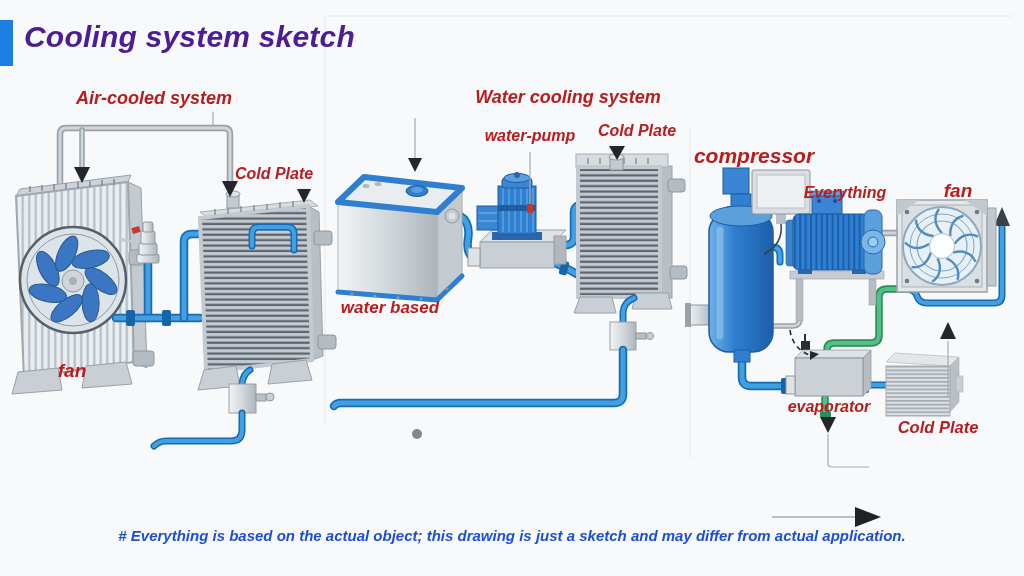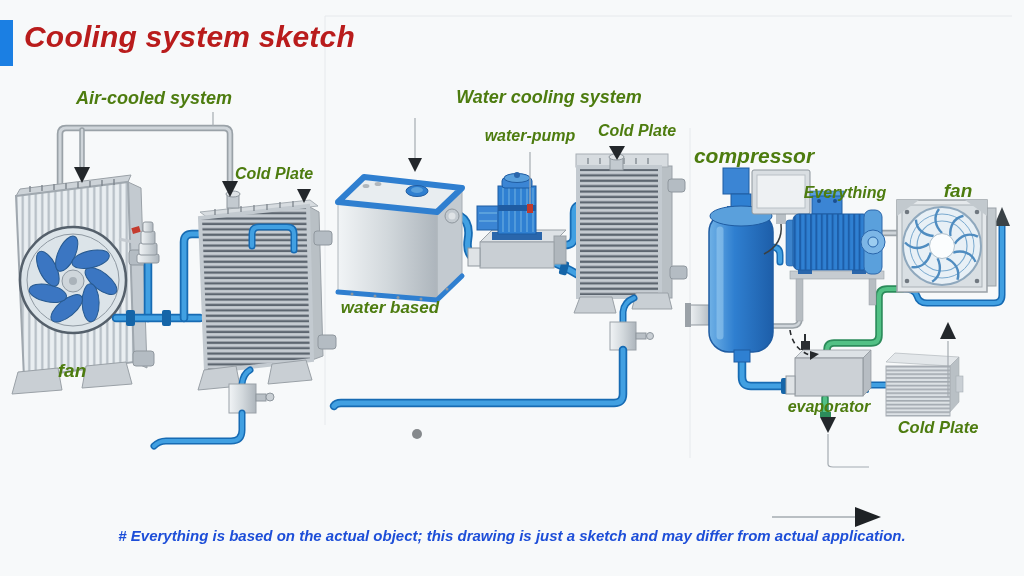--- a/index.html
+++ b/index.html
@@ -1,22 +1,22 @@
 <!DOCTYPE html>
 <html><head>
 <meta charset="utf-8">
 <style>
   html,body{margin:0;padding:0;}
   body{width:1024px;height:576px;overflow:hidden;background:#eef1f3;
        font-family:"Liberation Sans","DejaVu Sans",sans-serif;}
   .stage{position:relative;width:1024px;height:576px;background:#f7f9fa;}
   .accent-bar{position:absolute;left:0;top:20px;width:13px;height:46px;background:#1b7fe3;}
   .page-title{position:absolute;left:24px;top:20px;font-size:30px;font-weight:700;
-              font-style:italic;color:#b91c1c;letter-spacing:.2px;}
-  .lbl{position:absolute;font-style:italic;font-weight:700;color:#4d7c0f;
+              font-style:italic;color:#4c1d95;letter-spacing:.2px;}
+  .lbl{position:absolute;font-style:italic;font-weight:700;color:#b91c1c;
        white-space:nowrap;transform:translateX(-50%);}
   .hdr{font-size:18px;}
   .cap{position:absolute;left:50%;top:527px;transform:translateX(-50%);
        font-style:italic;font-weight:700;font-size:15px;color:#1d4ed8;white-space:nowrap;}
   svg{position:absolute;left:0;top:0;}
   
   .pbo{fill:none;stroke:#176bb3;stroke-width:8.5;stroke-linecap:round;stroke-linejoin:round;}
   .pbi{fill:none;stroke:#41a0e2;stroke-width:5;stroke-linecap:round;stroke-linejoin:round;}
   .pbo2{fill:none;stroke:#176bb3;stroke-width:7;stroke-linecap:round;stroke-linejoin:round;}
   .pbi2{fill:none;stroke:#41a0e2;stroke-width:4;stroke-linecap:round;stroke-linejoin:round;}
@@ -383,21 +383,21 @@
       <path class="thin" d="M948,341 V397"></path>
       <path class="thin" d="M772,517 H855" style="stroke-width:1.5"></path>
       <polygon points="855,507 855,527 881,517" fill="#1e2225"></polygon>
     </g>
   </svg>
 
   <div class="accent-bar"></div>
   <div class="page-title">Cooling system sketch</div>
 
   <div class="lbl hdr" style="left:154px;top:88px;">Air-cooled system</div>
-  <div class="lbl hdr" style="left:549px;top:87px;">Water cooling system</div>
+  <div class="lbl hdr" style="left:568px;top:87px;">Water cooling system</div>
 
   <div class="lbl" style="left:274px;top:165px;font-size:16px;">Cold Plate</div>
   <div class="lbl" style="left:72px;top:360px;font-size:19px;">fan</div>
 
   <div class="lbl" style="left:530px;top:127px;font-size:16px;font-style:italic;">water-pump</div>
   <div class="lbl" style="left:637px;top:122px;font-size:16px;">Cold Plate</div>
   <div class="lbl" style="left:390px;top:298px;font-size:17px;">water based</div>
 
   <div class="lbl" style="left:754px;top:144px;font-size:21px;">compressor</div>
   <div class="lbl" style="left:845px;top:184px;font-size:16px;">Everything</div>

